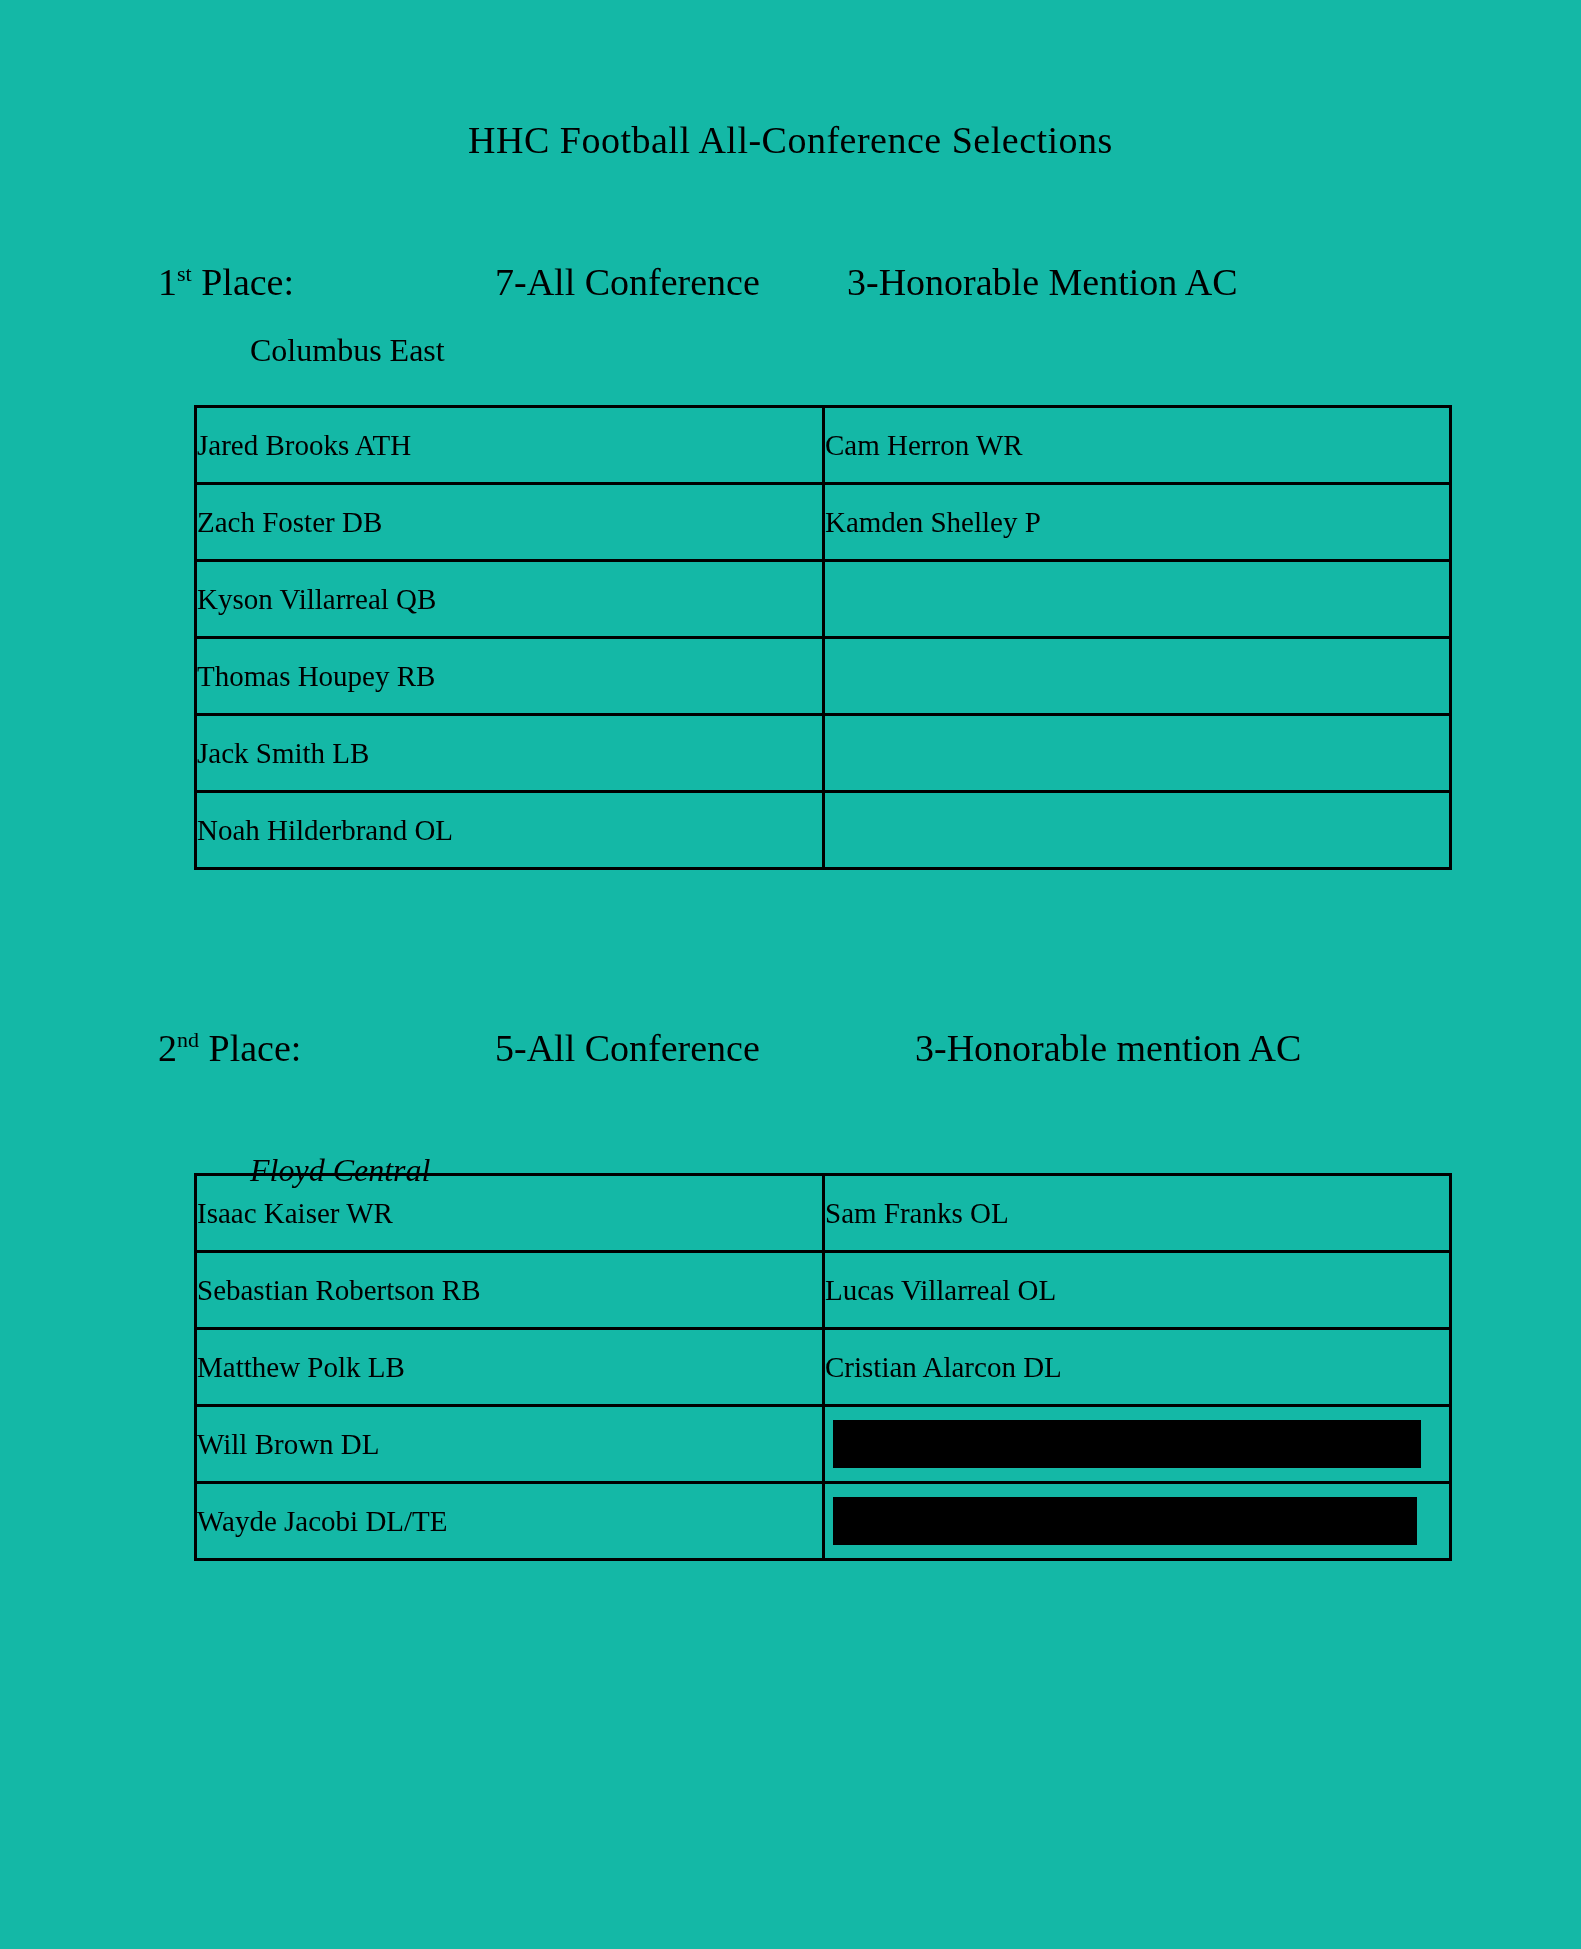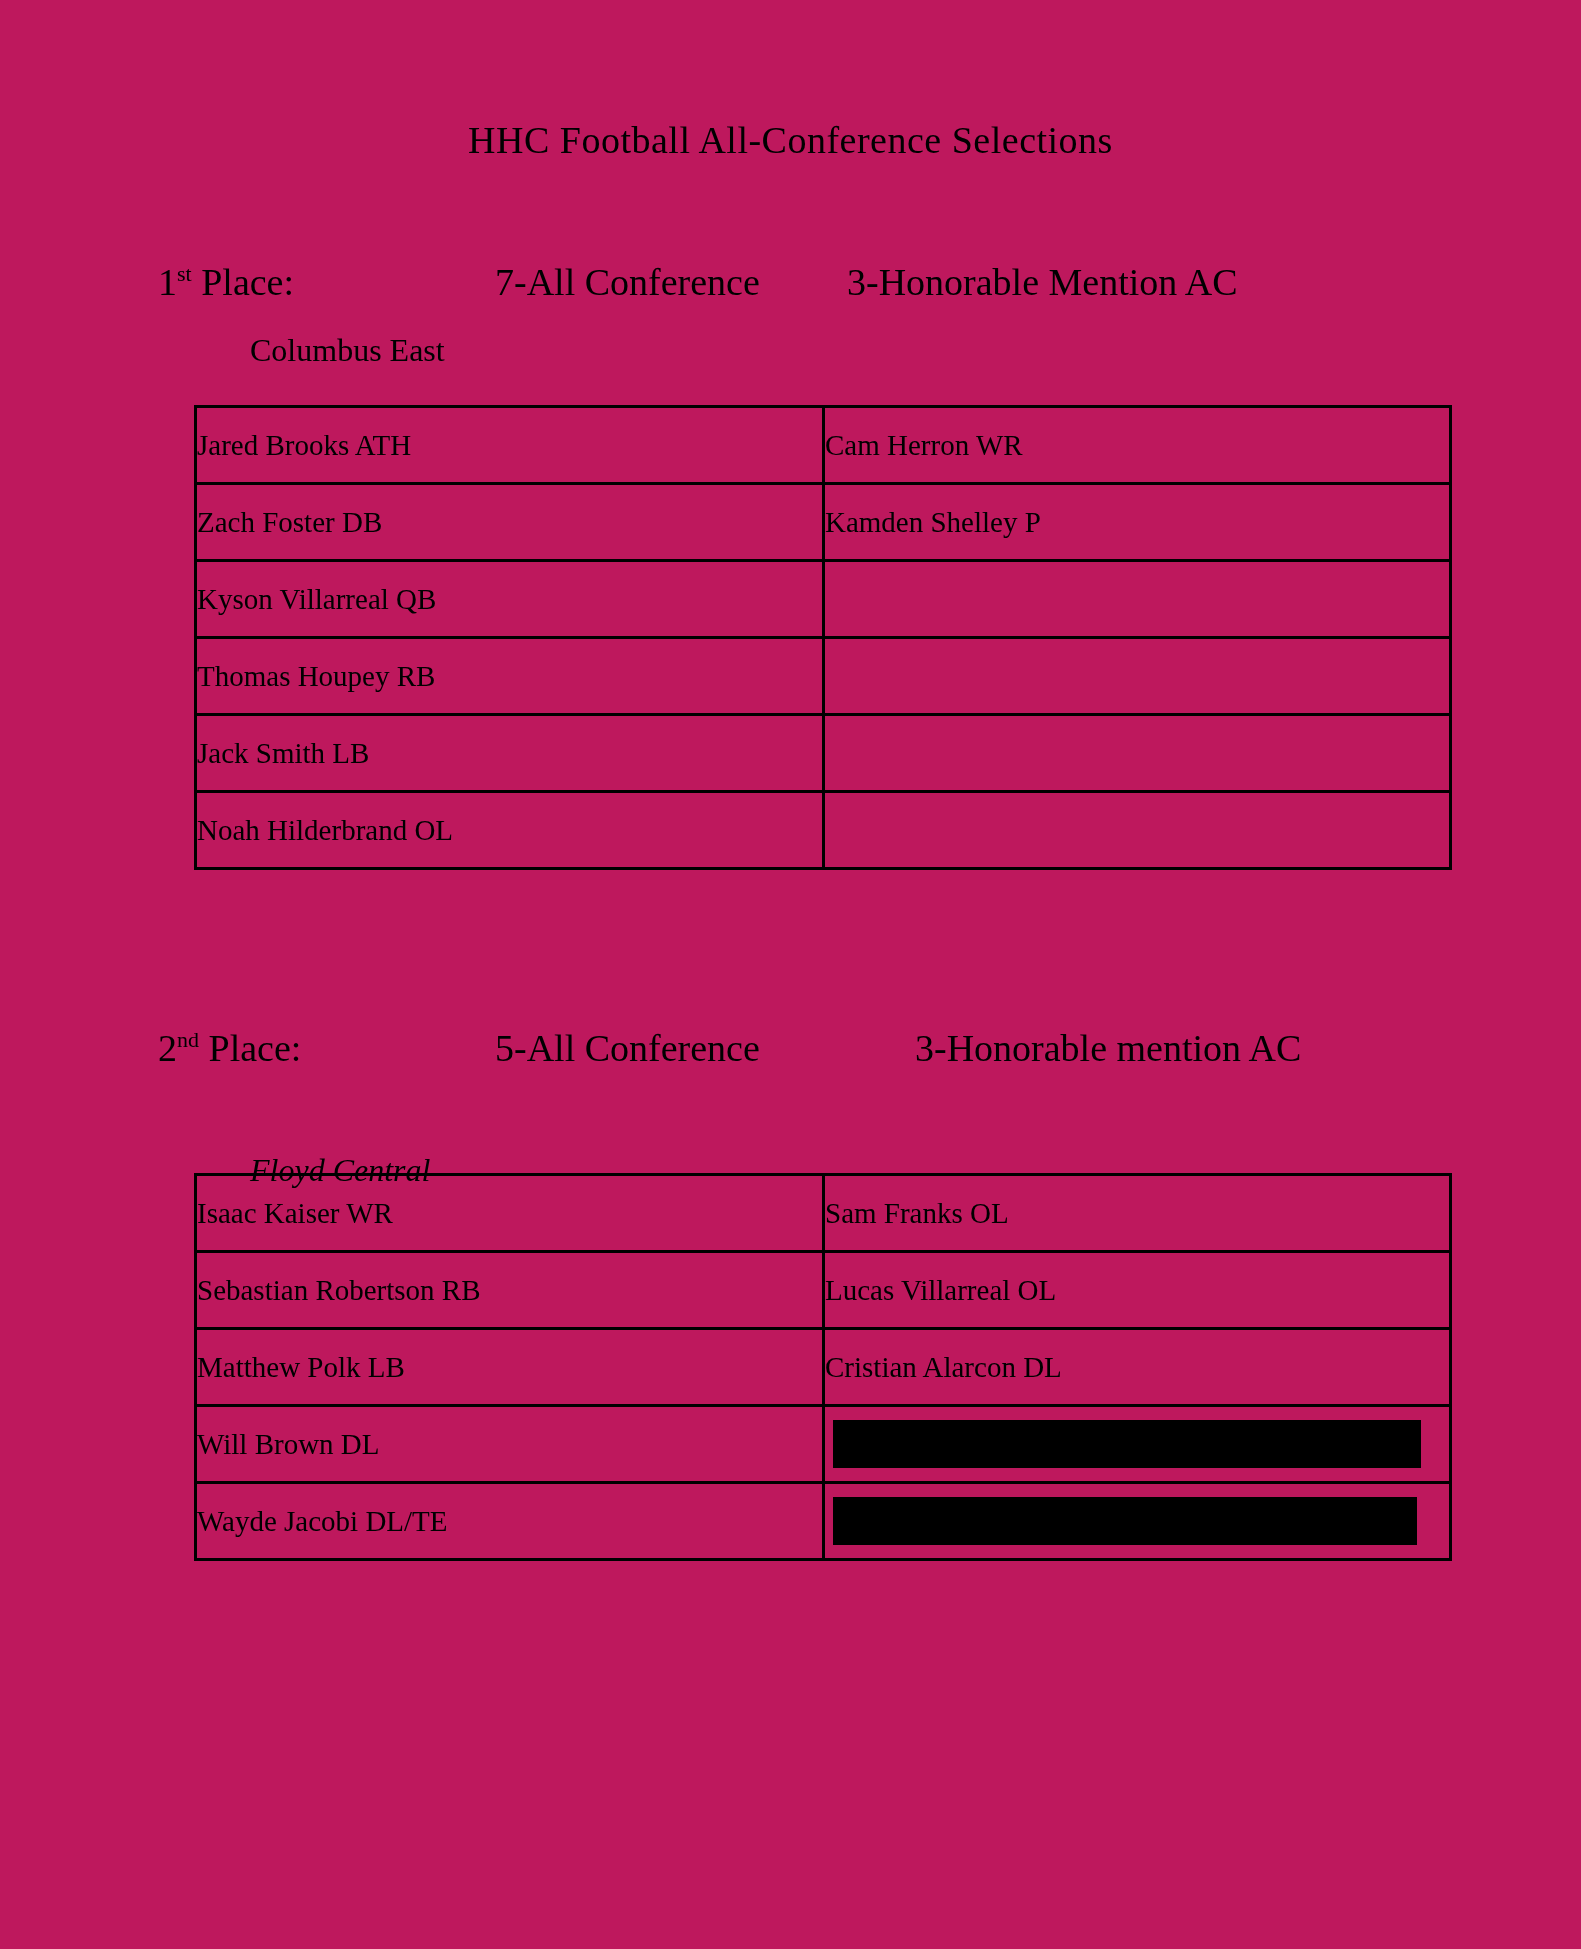--- a/index.html
+++ b/index.html
@@ -1,20 +1,20 @@
 <!DOCTYPE html>
 <html><head>
 <meta charset="utf-8">
 <style>
   html,body { margin:0; padding:0; background:#ffffff; }
   .page {
     position:relative;
     width:1581px;
     height:1949px;
-    background:#be185d;
+    background:#14b8a6;
     color:#000000;
     font-family:"Liberation Serif","DejaVu Serif",serif;
     overflow:hidden;
   }
   .doc-title {
     position:absolute;
     top:118px; left:0; width:1581px;
     margin:0;
     text-align:center;
     font-size:38px;

